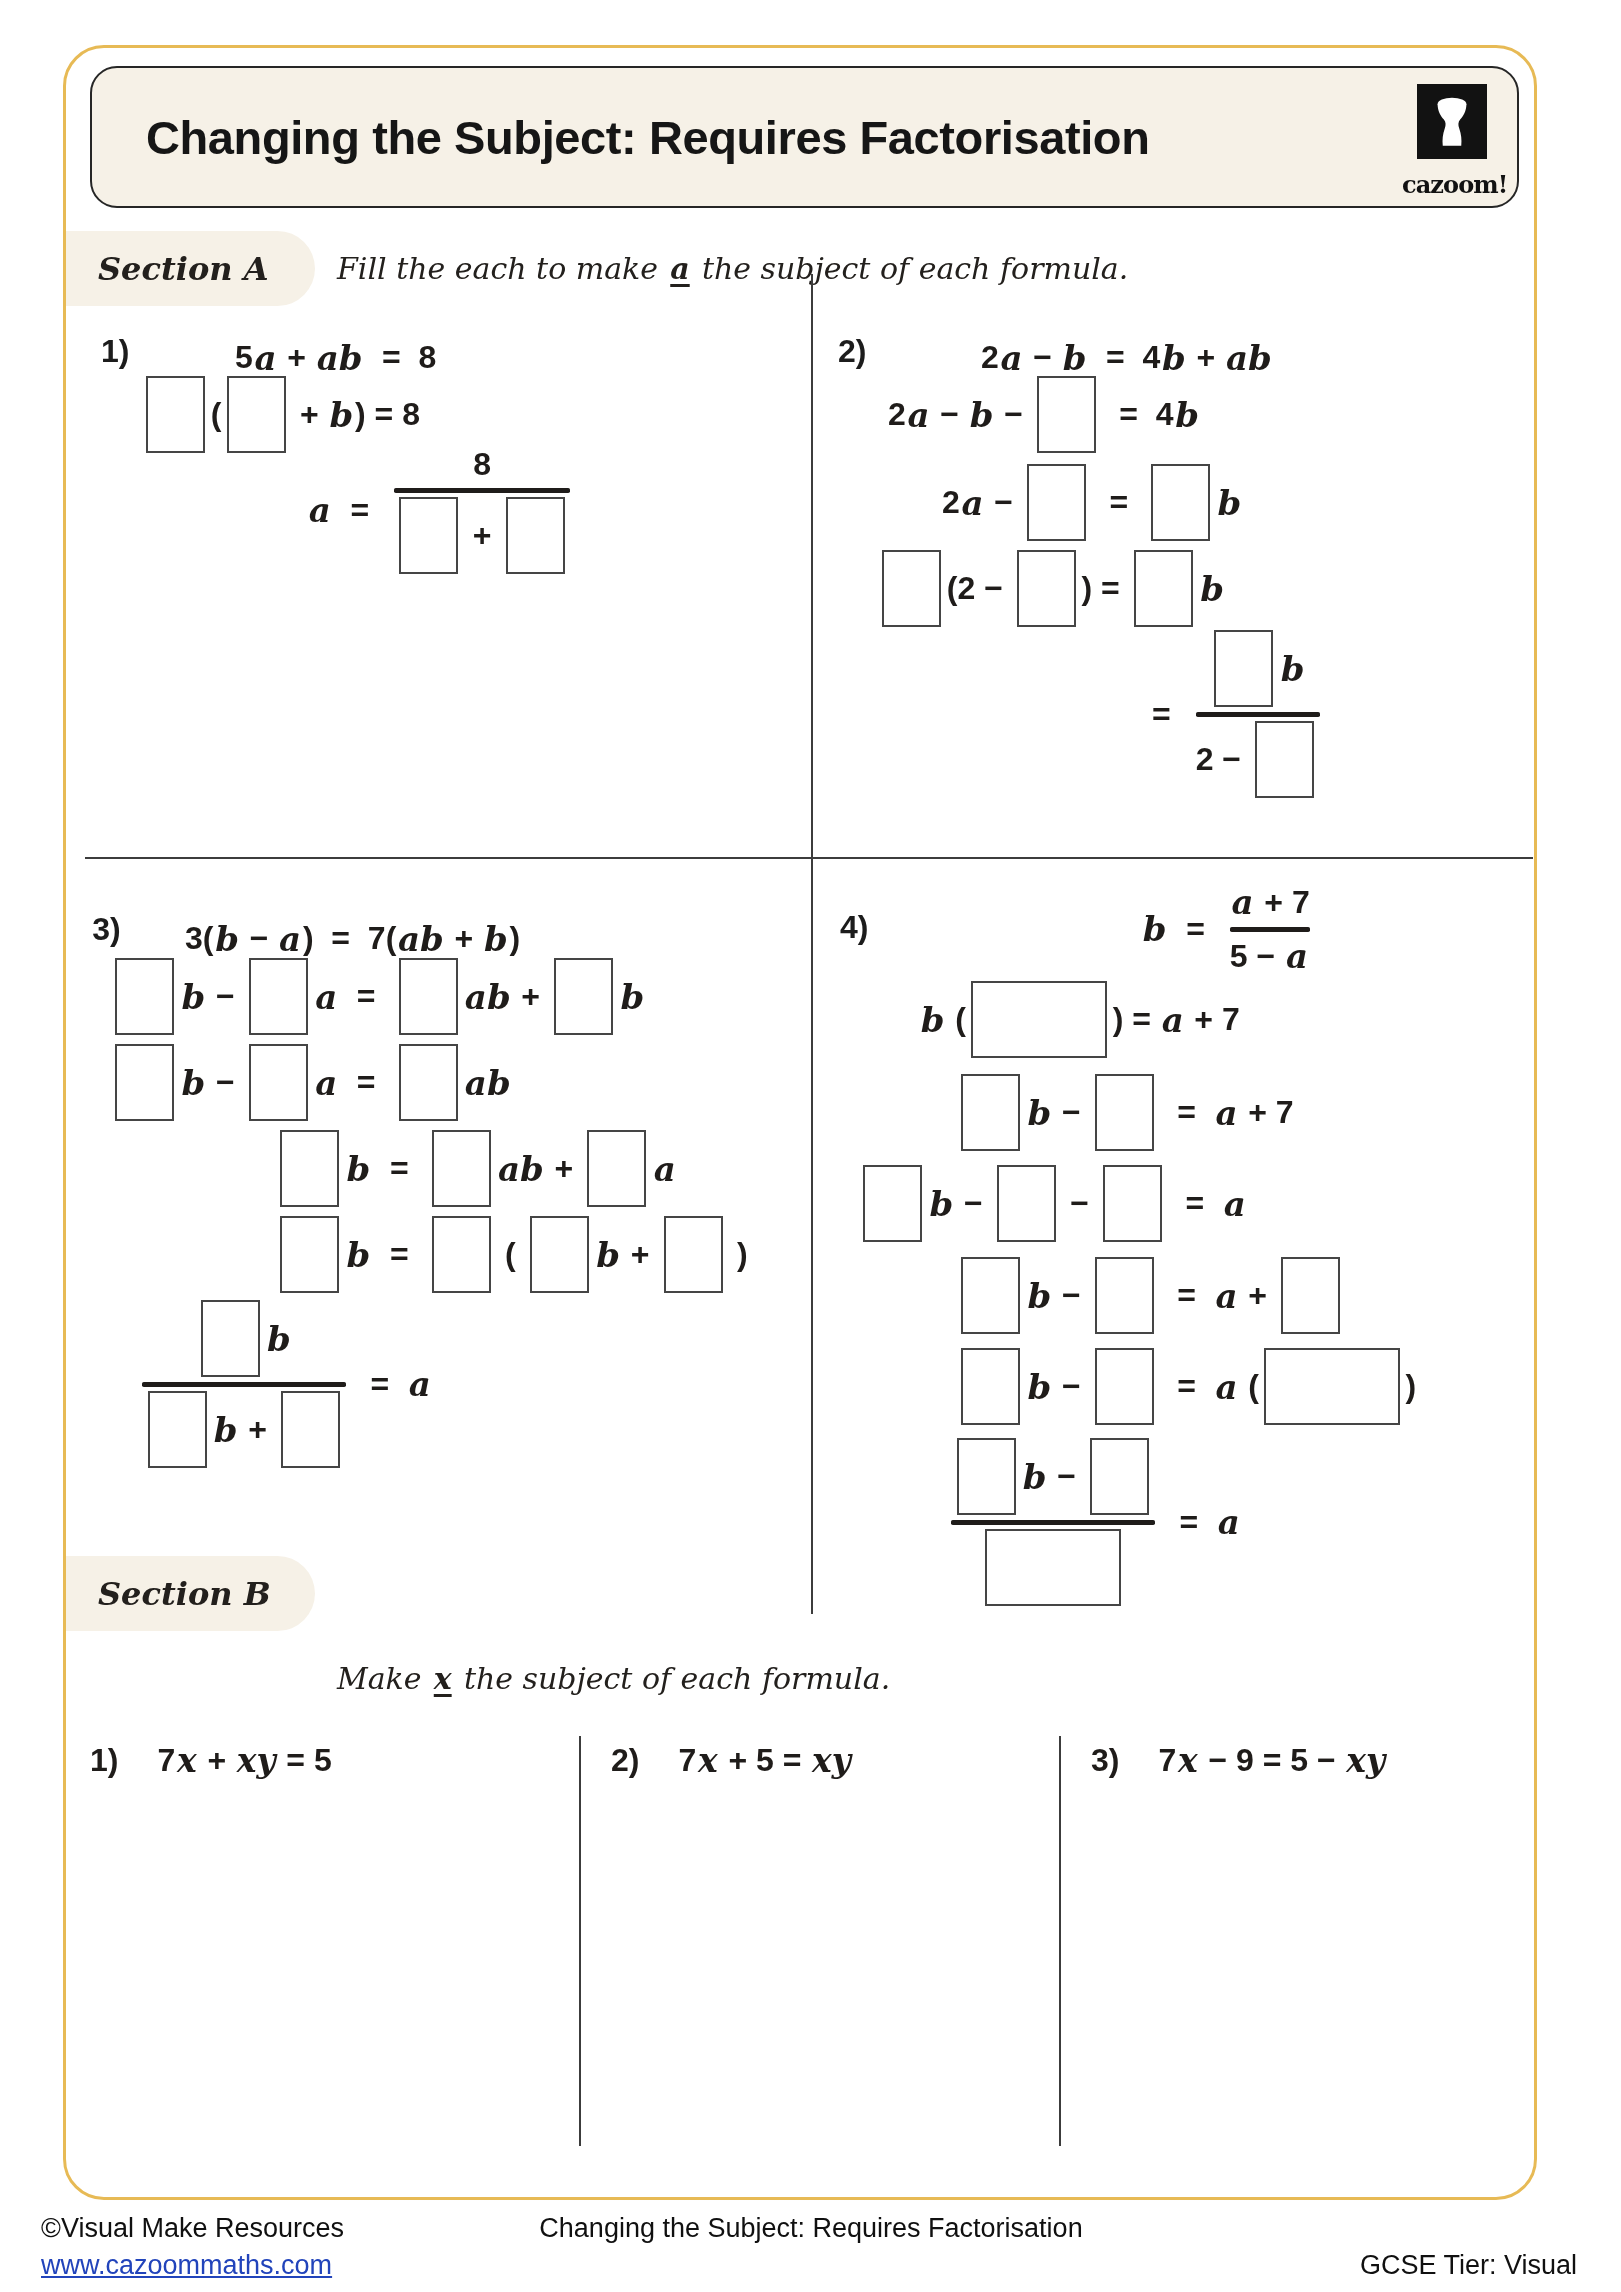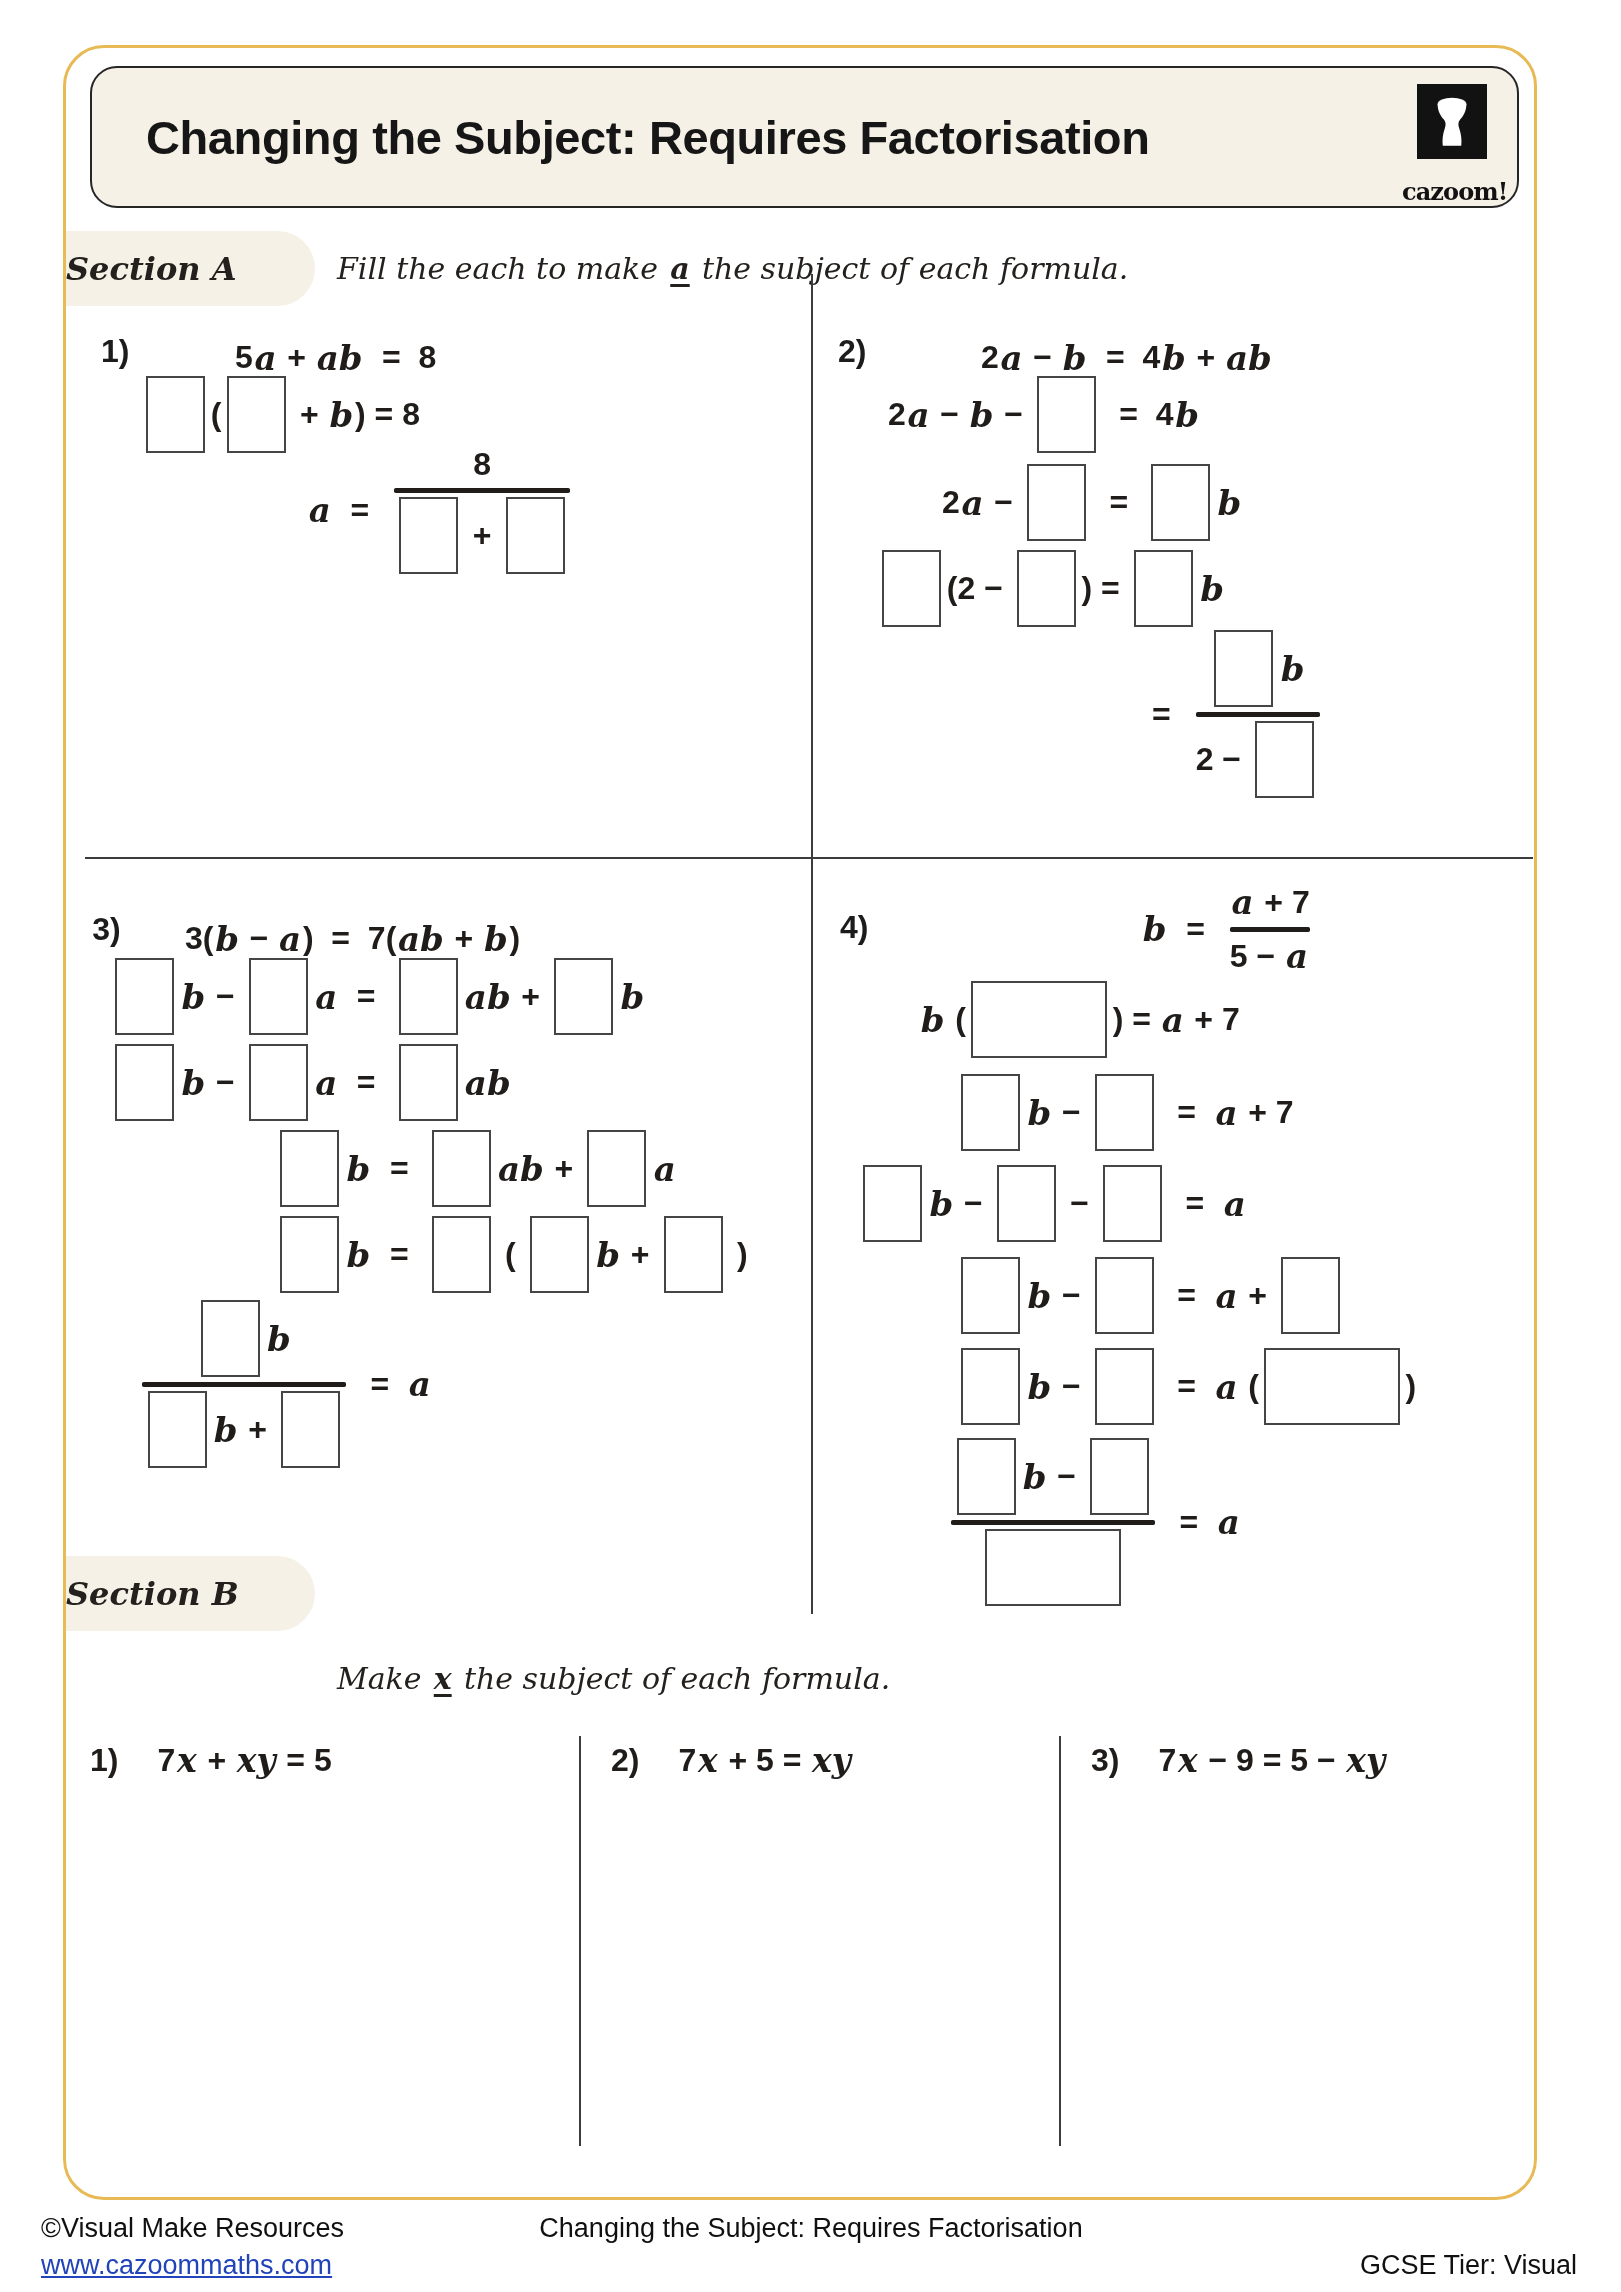--- a/index.html
+++ b/index.html
@@ -13,26 +13,26 @@
 
   
   .hdr{position:absolute;left:90px;top:66px;width:1429px;height:142px;
        background:#f6f1e7;border:2.7px solid #262626;border-radius:27px;
        display:flex;align-items:center}
   .hdr .ttl{font-size:47px;font-weight:800;letter-spacing:-0.4px;
             padding-left:54px;color:#161616;font-family:"Liberation Sans",sans-serif}
   .logo{position:absolute;left:1402px;top:84px;width:100px;text-align:center}
   .logo .sq{width:70px;height:75px;background:#121212;margin:0 auto;
             display:flex;align-items:center;justify-content:center}
-  .logo .txt{font:800 24px "DejaVu Serif",serif;letter-spacing:-0.9px;margin-top:18px;color:#121212}
+  .logo .txt{font:800 24px "DejaVu Serif",serif;letter-spacing:-0.9px;margin-top:11px;color:#121212}
 
   
   .slabel{position:absolute;left:66px;width:249px;height:75px;background:#f6f1e7;
           border-radius:0 39px 39px 0;display:flex;align-items:center;
-          font:700 italic 32px "DejaVu Serif",serif;color:#23201d}
+          padding-left:32px;font:700 italic 32px "DejaVu Serif",serif;color:#23201d}
   #sa-label{top:231px}
   #sb-label{top:1556px}
   .instr{position:absolute;left:337px;height:75px;display:flex;align-items:center;
          font:italic 30px "DejaVu Serif",serif;color:#23201d;white-space:pre}
   #sa-instr{top:231px}
   #sb-instr{top:1641px}
   .instr .subj{font-weight:700;text-decoration:underline;
                text-decoration-thickness:2.7px;text-underline-offset:5.4px;padding:0 2.7px}
 
   

